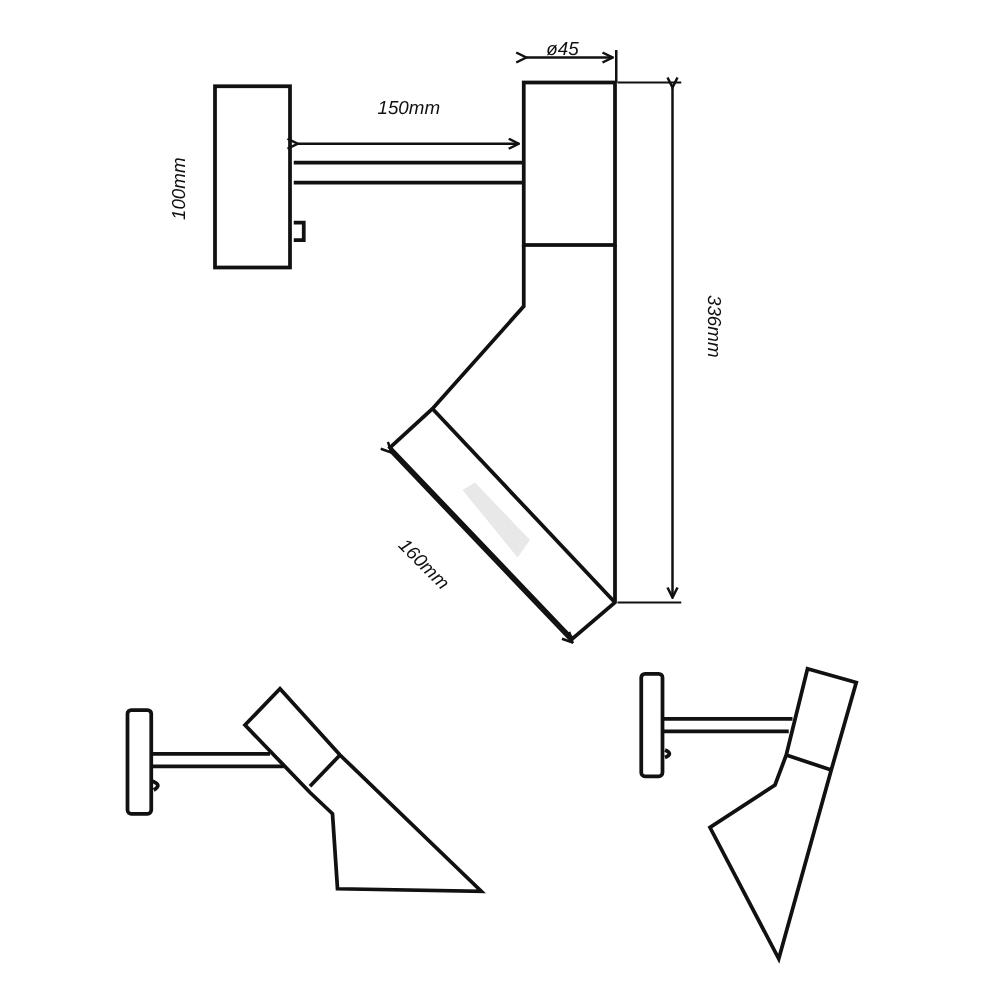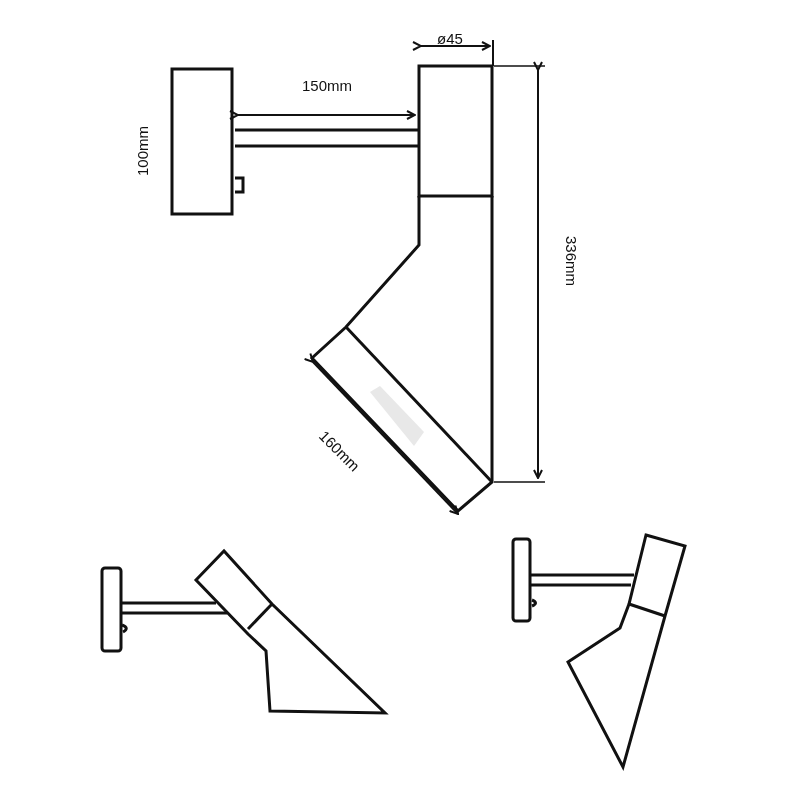--- a/index.html
+++ b/index.html
@@ -1,16 +1,16 @@
 <!DOCTYPE html>
 <html><head>
 <meta charset="utf-8">
 <style>
   html, body { margin: 0; padding: 0; background: #ffffff; }
-  .canvas { position: relative; width: 800px; height: 800px; background: #ffffff; overflow: hidden; }
+  .canvas { position: relative; width: 800px; height: 800px; background: #ffffff; overflow: hidden; font-style: italic; }
   svg { position: absolute; left: 0; top: 0; }
   .lbl { font-family: "Liberation Sans", sans-serif; font-size: 15px; fill: #111; }
 </style>
 </head>
 <body>
 
 <div class="canvas">
 <svg width="800" height="800" viewBox="0 0 800 800" xmlns="http://www.w3.org/2000/svg">
   <defs>
     <marker id="arr" markerWidth="10" markerHeight="10" refX="9" refY="5" orient="auto" markerUnits="userSpaceOnUse">

